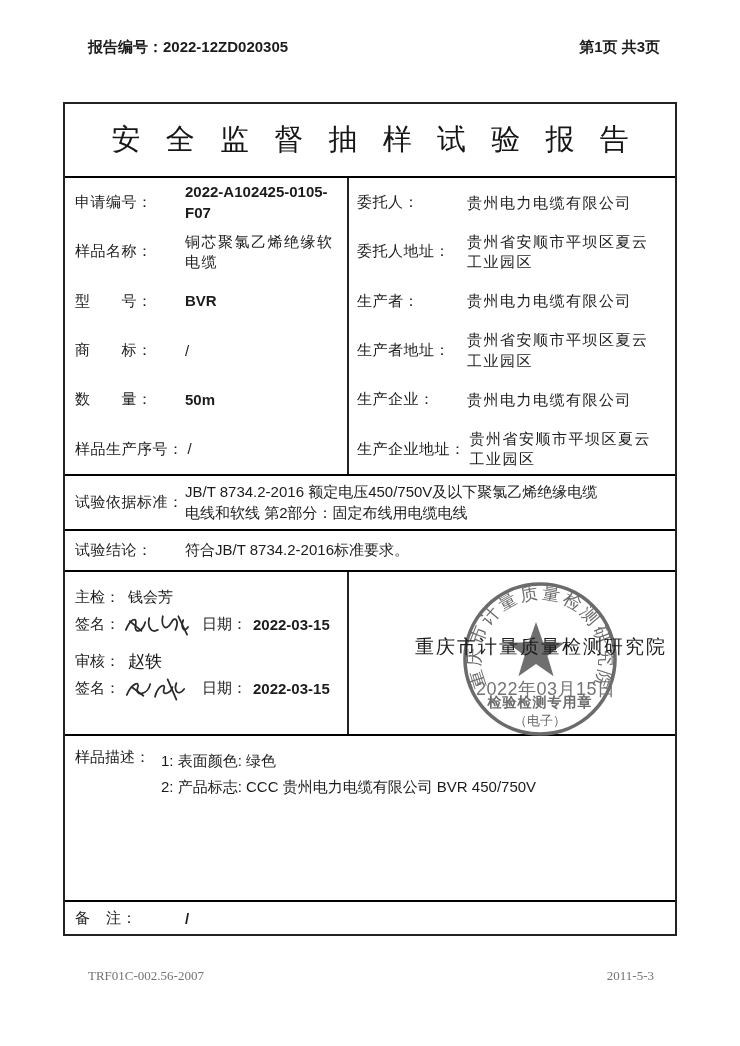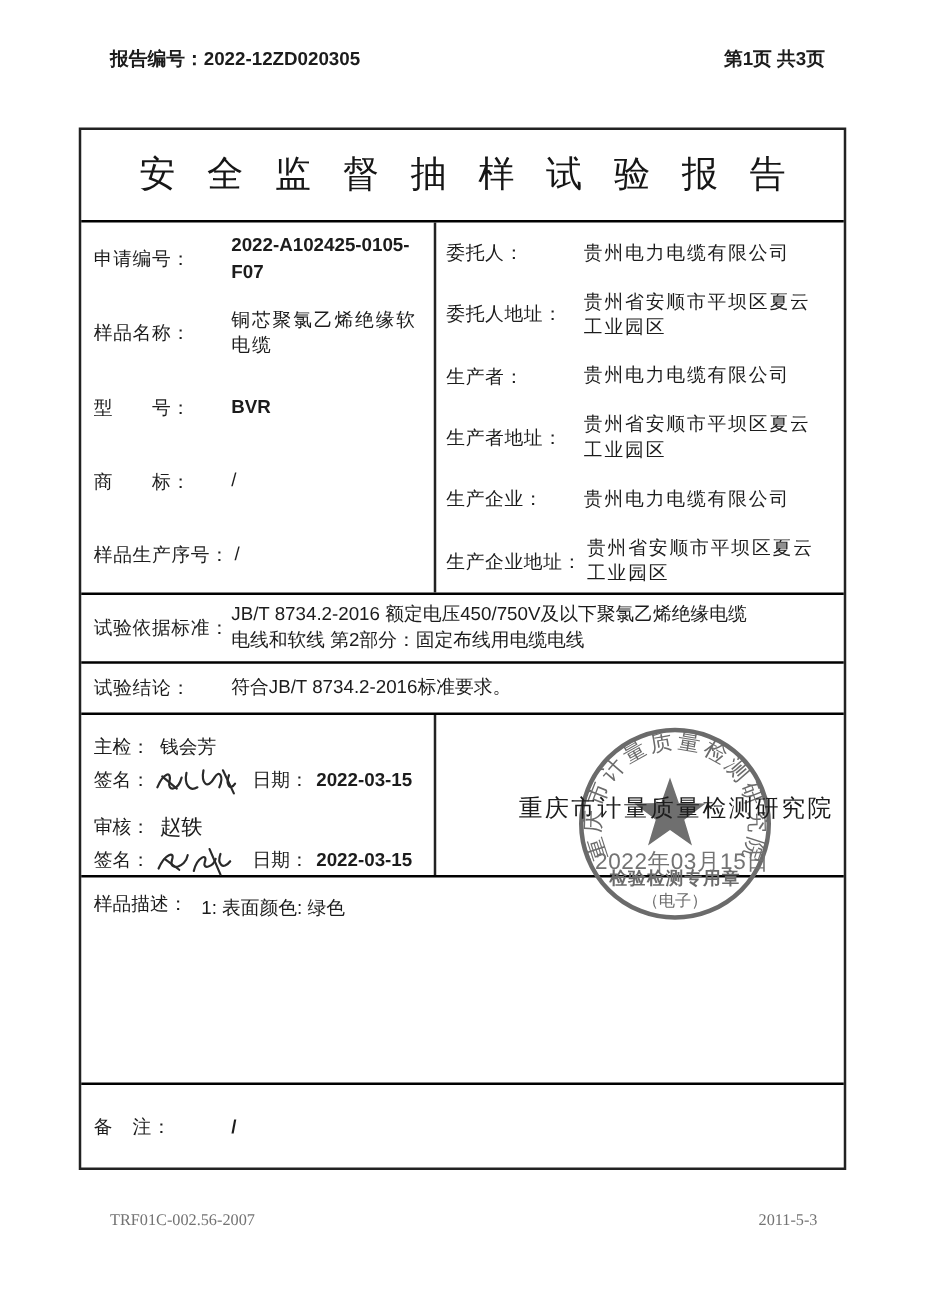--- a/index.html
+++ b/index.html
@@ -36,21 +36,21 @@
   .info-pair { flex:1; display:flex; align-items:center; }
   .lbl { width:110px; flex:0 0 110px; font-size:15px; letter-spacing:0.5px; white-space:nowrap; }
   .lbl.wide { width:auto; flex:0 0 auto; padding-right:4px; }
   .val { font-size:15px; line-height:1.35; padding-right:12px; }
   .val.num { font-weight:bold; font-family:"Liberation Sans", sans-serif; }
   .val.cjk { letter-spacing:1.5px; }
   .info-col.right .val { padding-right:14px; }
   .row-standard { height:55px; display:flex; align-items:center; padding-left:10px; }
   .standard-val { max-width:432px; }
   .row-conclusion { height:41px; display:flex; align-items:center; padding-left:10px; }
-  .row-sign { height:130px; display:flex; }
+  .row-sign { height:164px; display:flex; }
   .sign-left { width:284px; border-right:2px solid #222; padding:12px 0 0 10px; }
   .sign-right { flex:1; position:relative; }
   .sign-line { display:flex; align-items:center; font-size:15px; height:27px; }
   .sign-line .s-lbl { white-space:nowrap; }
   .sig-svg { width:68px; height:28px; margin:0 4px 0 2px; }
   .s-date-lbl { margin-left:8px; white-space:nowrap; }
   .s-date { font-weight:bold; margin-left:6px; white-space:nowrap; }
   .s-name { margin-left:8px; }
   .s-name.small { font-size:17px; }
   .gap8 { height:10px; }
@@ -100,20 +100,24 @@
         </div>
         <div class="info-pair">
           <span class="lbl">型　　号：</span>
           <span class="val num">BVR</span>
         </div>
         <div class="info-pair">
           <span class="lbl">商　　标：</span>
           <span class="val">/</span>
         </div>
         <div class="info-pair">
+          <span class="lbl">数　　量：</span>
+          <span class="val num">50m</span>
+        </div>
+        <div class="info-pair">
           <span class="lbl wide">样品生产序号：</span>
           <span class="val">/</span>
         </div>
       </div>
       <div class="info-col right">
         <div class="info-pair">
           <span class="lbl">委托人：</span>
           <span class="val cjk">贵州电力电缆有限公司</span>
         </div>
         <div class="info-pair">
@@ -190,20 +194,21 @@
           <span class="s-date">2022-03-15</span>
         </div>
       </div>
       <div class="sign-right"></div>
     </div>
 
     <div class="t-row row-desc">
       <span class="desc-lbl">样品描述：</span>
       <div class="desc-lines">
         <div>1: 表面颜色: 绿色</div>
+        <div>2: 产品标志: CCC 贵州电力电缆有限公司 BVR 450/750V</div>
       </div>
     </div>
 
     <div class="t-row row-remark">
       <span class="lbl wide">备　注：</span>
       <span class="remark-val">/</span>
     </div>
   </div>
 
   <svg class="stamp-svg" viewBox="0 0 162 162">

